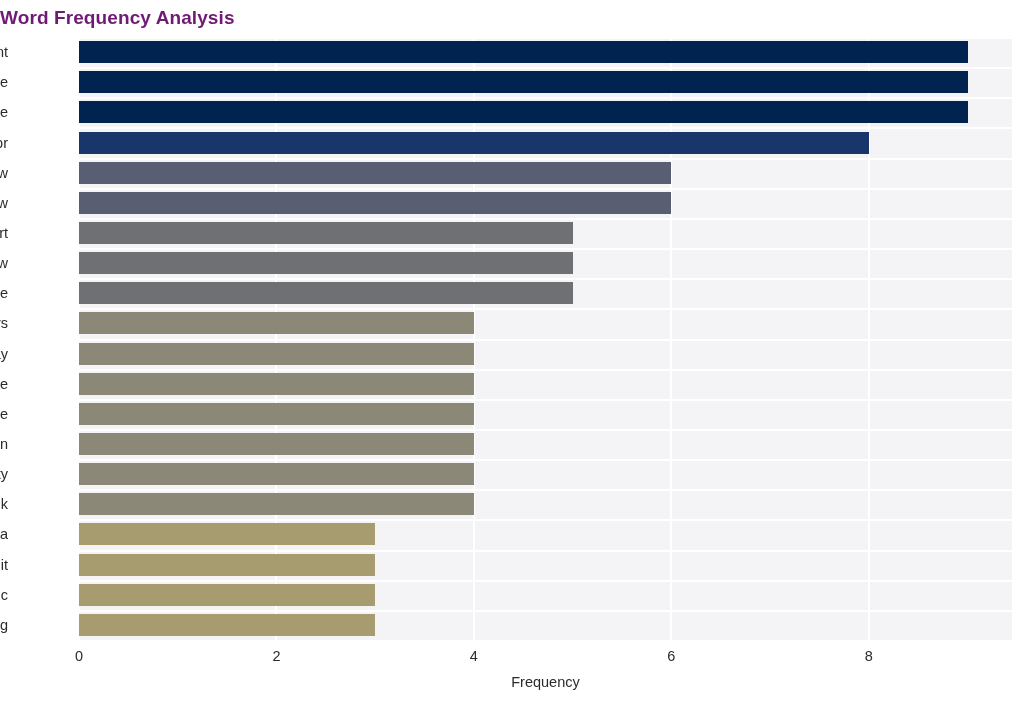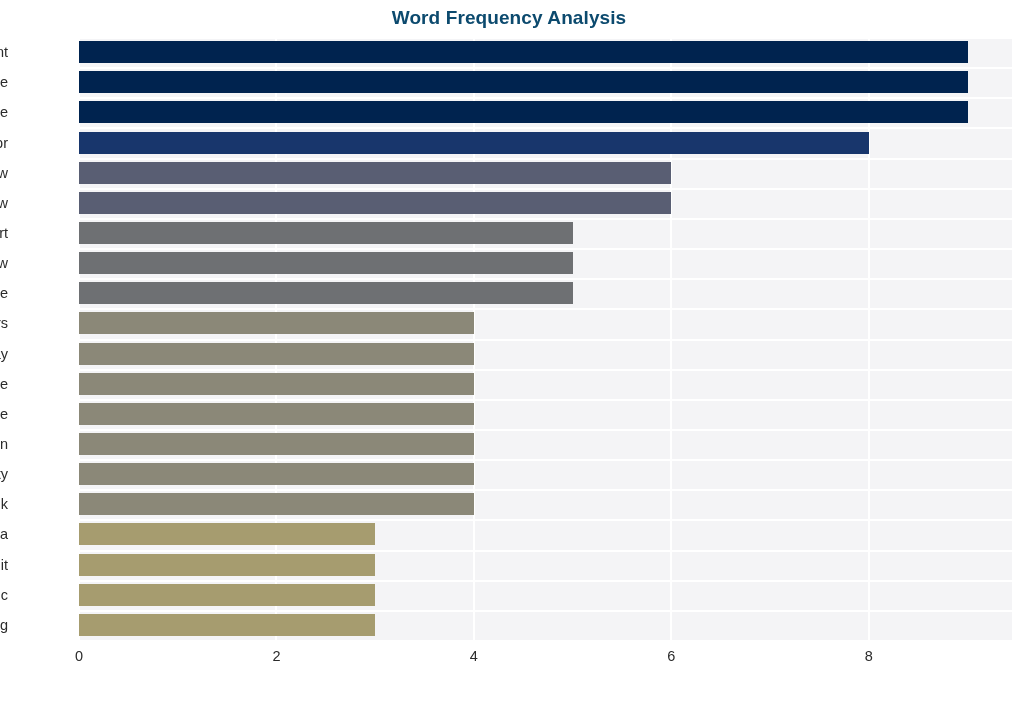--- a/index.html
+++ b/index.html
@@ -18,24 +18,24 @@
     width: 1018px;
     height: 701px;
     background: #ffffff;
   }
   
   #chart-title {
     position: absolute;
     left: 0;
     top: 7px;
     width: 1018px;
-    text-align: center;
+    text-align: left;
     font-size: 19px;
     font-weight: bold;
-    color: #0c4a6e;
+    color: #701a75;
     letter-spacing: 0.1px;
   }
   
   #plot-area {
     position: absolute;
     left: 79px;
     top: 37px;
     width: 933px;
     height: 603px;
     background: #f4f4f6;
@@ -175,14 +175,15 @@
       <div class="ytick" style="top: 617.925px;">morning</div>
     </div>
   <div id="xticks-layer">
       <div class="xtick" style="left: 79px;">0</div>
       <div class="xtick" style="left: 276.46px;">2</div>
       <div class="xtick" style="left: 473.921px;">4</div>
       <div class="xtick" style="left: 671.381px;">6</div>
       <div class="xtick" style="left: 868.841px;">8</div>
     </div>
 
+  <div id="xlabel">Frequency</div>
 
 </div>
 
 </body></html>

